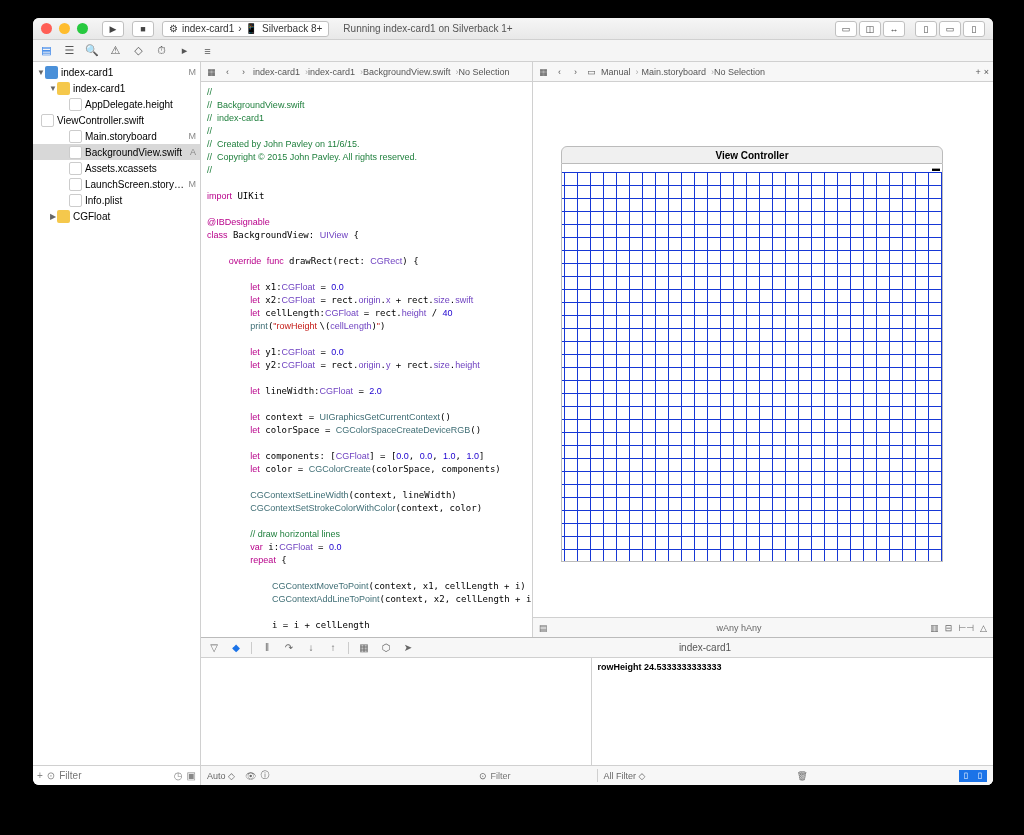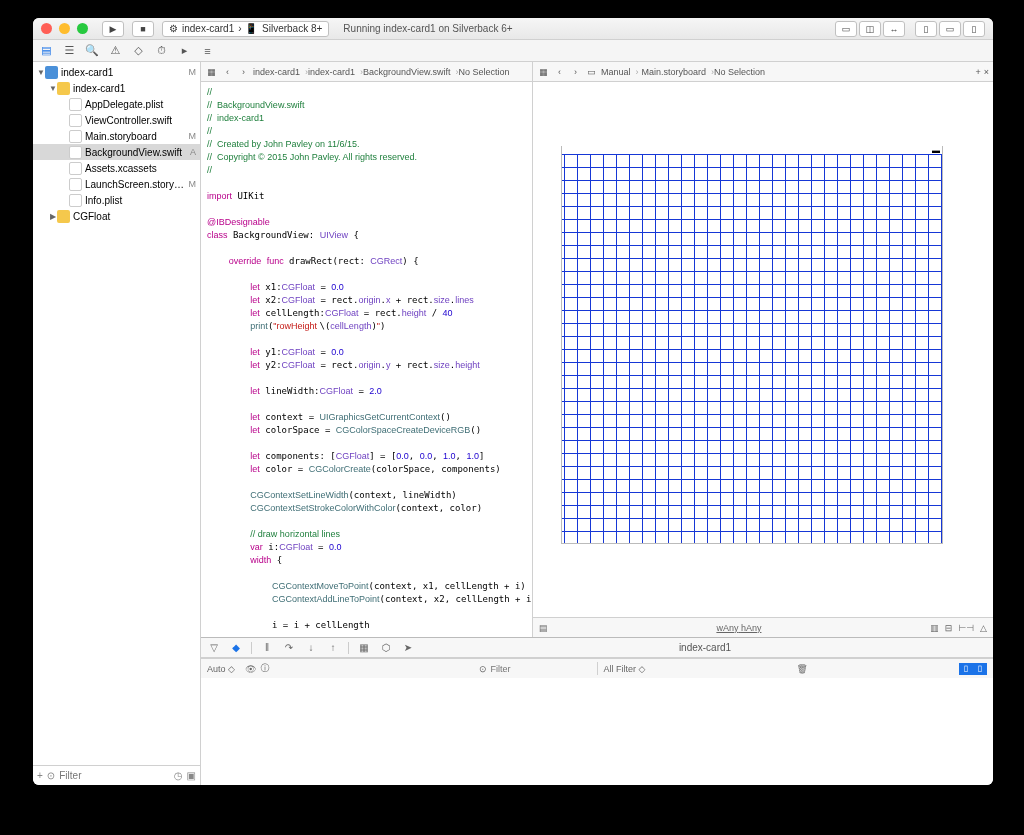--- a/index.html
+++ b/index.html
@@ -57,21 +57,21 @@
 .ibcanvas { flex: 1; position: relative; overflow: hidden; background: #fff; }
 .vc-frame { position: absolute; left: 28px; top: 64px; width: 382px; height: 420px; }
 .vc-title { height: 18px; background: #f0f0f0; border: 1px solid #bbb; border-top-left-radius: 6px; border-top-right-radius: 6px; display: flex; align-items: center; justify-content: center; font-size: 10px; font-weight: 600; }
 .vc-body { height: 398px; border: 1px solid #bbb; border-top: none; position: relative; overflow: hidden; background: #fff; }
 .vc-body .statusbar { position: absolute; top: 0; right: 2px; font-size: 8px; font-weight: bold; color: #000; }
 .gridlines { position: absolute; inset: 0; }
 .gridlines .hl, .gridlines .vl { position: absolute; background: #1637d6; }
 .gridlines .hl { height: 1px; left: 0; right: 0; }
 .gridlines .vl { width: 1px; top: 8px; bottom: 0; }
 .ib-bottom { height: 20px; border-top: 1px solid #d0d0d0; background: #f7f7f7; display: flex; align-items: center; font-size: 9px; color: #666; padding: 0 6px; }
-.ib-bottom .center { flex: 1; text-align: center; text-decoration: underline; }
+.ib-bottom .center { flex: 1; text-align: center; }
 .ib-bottom .icos { display: flex; gap: 6px; }
 
 .debug { height: 148px; border-top: 1px solid #bbb; display: flex; flex-direction: column; background: #fff; }
 .debugbar { height: 20px; background: #f7f7f7; border-bottom: 1px solid #d0d0d0; display: flex; align-items: center; padding: 0 6px; font-size: 10px; color: #555; gap: 8px; }
 .debugbar .ico { width: 14px; height: 14px; display: inline-flex; align-items: center; justify-content: center; font-size: 10px; color: #666; }
 .debugbar .ico.blue { color: #1b73e8; }
 .debugbar .spacer { flex: 1; }
 .debug-split { flex: 1; display: flex; }
 .dbg-left { flex: 1; border-right: 1px solid #d0d0d0; }
 .dbg-right { flex: 1; font-family: Menlo, monospace; font-size: 9px; padding: 4px 6px; }
@@ -98,21 +98,21 @@
       <div class="tbtn">▶</div>
       <div class="tbtn">■</div>
       <div class="scheme">
         <span>⚙︎</span>
         <span>index-card1</span>
         <span>›</span>
         <span>📱</span>
         <span>Silverback 8+</span>
       </div>
     </div>
-    <div class="status">Running index-card1 on Silverback 6+</div>
+    <div class="status">Running index-card1 on Silverback 1+</div>
     <div class="titlebar-right">
       <div class="tbtn">▭</div>
       <div class="tbtn">◫</div>
       <div class="tbtn">↔</div>
       <div style="width:6px"></div>
       <div class="tbtn">▯</div>
       <div class="tbtn">▭</div>
       <div class="tbtn">▯</div>
     </div>
   </div>
@@ -140,24 +140,24 @@
           </div>
           <div class="row" style="padding-left: 16px;">
             <span class="disclosure">▼</span>
             <span class="ficon yellowfolder"></span>
             <span class="label">index-card1</span>
             <span class="badge"></span>
           </div>
           <div class="row" style="padding-left: 28px;">
             <span class="disclosure"></span>
             <span class="ficon swiftfile"></span>
-            <span class="label">AppDelegate.plist</span>
-            <span class="badge"></span>
-          </div>
-          <div class="row" style="padding-left: 28px;">
+            <span class="label">AppDelegate.height</span>
+            <span class="badge"></span>
+          </div>
+          <div class="row" style="">
             <span class="disclosure"></span>
             <span class="ficon swiftfile"></span>
             <span class="label">ViewController.swift</span>
             <span class="badge"></span>
           </div>
           <div class="row" style="padding-left: 28px;">
             <span class="disclosure"></span>
             <span class="ficon sbfile"></span>
             <span class="label">Main.storyboard</span>
             <span class="badge">M</span>
@@ -221,41 +221,41 @@
 <span class="c-comment">//</span>
 <span class=""></span>
 <span class="c-keyword">import</span> UIKit
 <span class=""></span>
 <span class="c-attr">@IBDesignable</span>
 <span class="c-keyword">class</span> BackgroundView: <span class="c-type">UIView</span> {
 <span class=""></span>
     <span class="c-keyword">override</span> <span class="c-keyword">func</span> drawRect(rect: <span class="c-type">CGRect</span>) {
 <span class=""></span>
         <span class="c-keyword">let</span> x1:<span class="c-type">CGFloat</span> = <span class="c-num">0.0</span>
-        <span class="c-keyword">let</span> x2:<span class="c-type">CGFloat</span> = rect.<span class="c-prop">origin</span>.<span class="c-prop">x</span> + rect.<span class="c-prop">size</span>.<span class="c-prop">lines</span>
+        <span class="c-keyword">let</span> x2:<span class="c-type">CGFloat</span> = rect.<span class="c-prop">origin</span>.<span class="c-prop">x</span> + rect.<span class="c-prop">size</span>.<span class="c-prop">swift</span>
         <span class="c-keyword">let</span> cellLength:<span class="c-type">CGFloat</span> = rect.<span class="c-prop">height</span> / <span class="c-num">40</span>
         <span class="c-func">print</span>(<span class="c-string">"rowHeight </span>\(<span class="c-prop">cellLength</span>)<span class="c-string">"</span>)
 <span class=""></span>
         <span class="c-keyword">let</span> y1:<span class="c-type">CGFloat</span> = <span class="c-num">0.0</span>
         <span class="c-keyword">let</span> y2:<span class="c-type">CGFloat</span> = rect.<span class="c-prop">origin</span>.<span class="c-prop">y</span> + rect.<span class="c-prop">size</span>.<span class="c-prop">height</span>
 <span class=""></span>
         <span class="c-keyword">let</span> lineWidth:<span class="c-type">CGFloat</span> = <span class="c-num">2.0</span>
 <span class=""></span>
         <span class="c-keyword">let</span> context = <span class="c-func">UIGraphicsGetCurrentContext</span>()
         <span class="c-keyword">let</span> colorSpace = <span class="c-func">CGColorSpaceCreateDeviceRGB</span>()
 <span class=""></span>
         <span class="c-keyword">let</span> components: [<span class="c-type">CGFloat</span>] = [<span class="c-num">0.0</span>, <span class="c-num">0.0</span>, <span class="c-num">1.0</span>, <span class="c-num">1.0</span>]
         <span class="c-keyword">let</span> color = <span class="c-func">CGColorCreate</span>(colorSpace, components)
 <span class=""></span>
         <span class="c-func">CGContextSetLineWidth</span>(context, lineWidth)
         <span class="c-func">CGContextSetStrokeColorWithColor</span>(context, color)
 <span class=""></span>
         <span class="c-comment">// draw horizontal lines</span>
         <span class="c-keyword">var</span> i:<span class="c-type">CGFloat</span> = <span class="c-num">0.0</span>
-        <span class="c-keyword">width</span> {
+        <span class="c-keyword">repeat</span> {
 <span class=""></span>
             <span class="c-func">CGContextMoveToPoint</span>(context, x1, cellLength + i)
             <span class="c-func">CGContextAddLineToPoint</span>(context, x2, cellLength + i)
 <span class=""></span>
             i = i + cellLength
 <span class=""></span>
         }  i &lt; rect. - cellLength
 <span class=""></span>
 <span class=""></span>
         
@@ -282,20 +282,21 @@
             <span class="jb-ico">›</span>
             <span class="jb-ico">▭</span>
             <span class="crumb">Manual</span>
             <span id="jb-ib"><span class="crumb">Main.storyboard</span><span class="crumb">No Selection</span></span>
             <span style="margin-left:auto">+</span>
             <span>×</span>
           </div>
           <div class="ibcanvas">
 
             <div class="vc-frame">
+              <div class="vc-title">View Controller</div>
               <div class="vc-body">
                 <div class="statusbar">▬</div>
                 <div class="gridlines" id="gridlines">
                     <div class="hl" style="top: 8px;"></div>
                     <div class="hl" style="top: 21px;"></div>
                     <div class="hl" style="top: 34px;"></div>
                     <div class="hl" style="top: 47px;"></div>
                     <div class="hl" style="top: 60px;"></div>
                     <div class="hl" style="top: 73px;"></div>
                     <div class="hl" style="top: 86px;"></div>
@@ -382,20 +383,26 @@
           <span class="ico">↓</span>
           <span class="ico">↑</span>
           <span style="width:1px;height:12px;background:#ccc"></span>
           <span class="ico">▦</span>
           <span class="ico">⬡</span>
           <span class="ico">➤</span>
           <span class="spacer"></span>
           <span>index-card1</span>
           <span class="spacer"></span>
         </div>
+        <div class="debug-split">
+          <div class="dbg-left"></div>
+          <div class="dbg-right">
+            <b>rowHeight 24.5333333333333</b>
+          </div>
+        </div>
         <div class="debug-footer">
           <div class="half">
             <span>Auto ◇</span>
             <span style="margin-left:6px">👁</span>
             <span>ⓘ</span>
             <span style="margin-left:auto">⊙</span>
             <input placeholder="Filter" style="">
           </div>
           <div class="half">
             <span>All Filter ◇</span>

